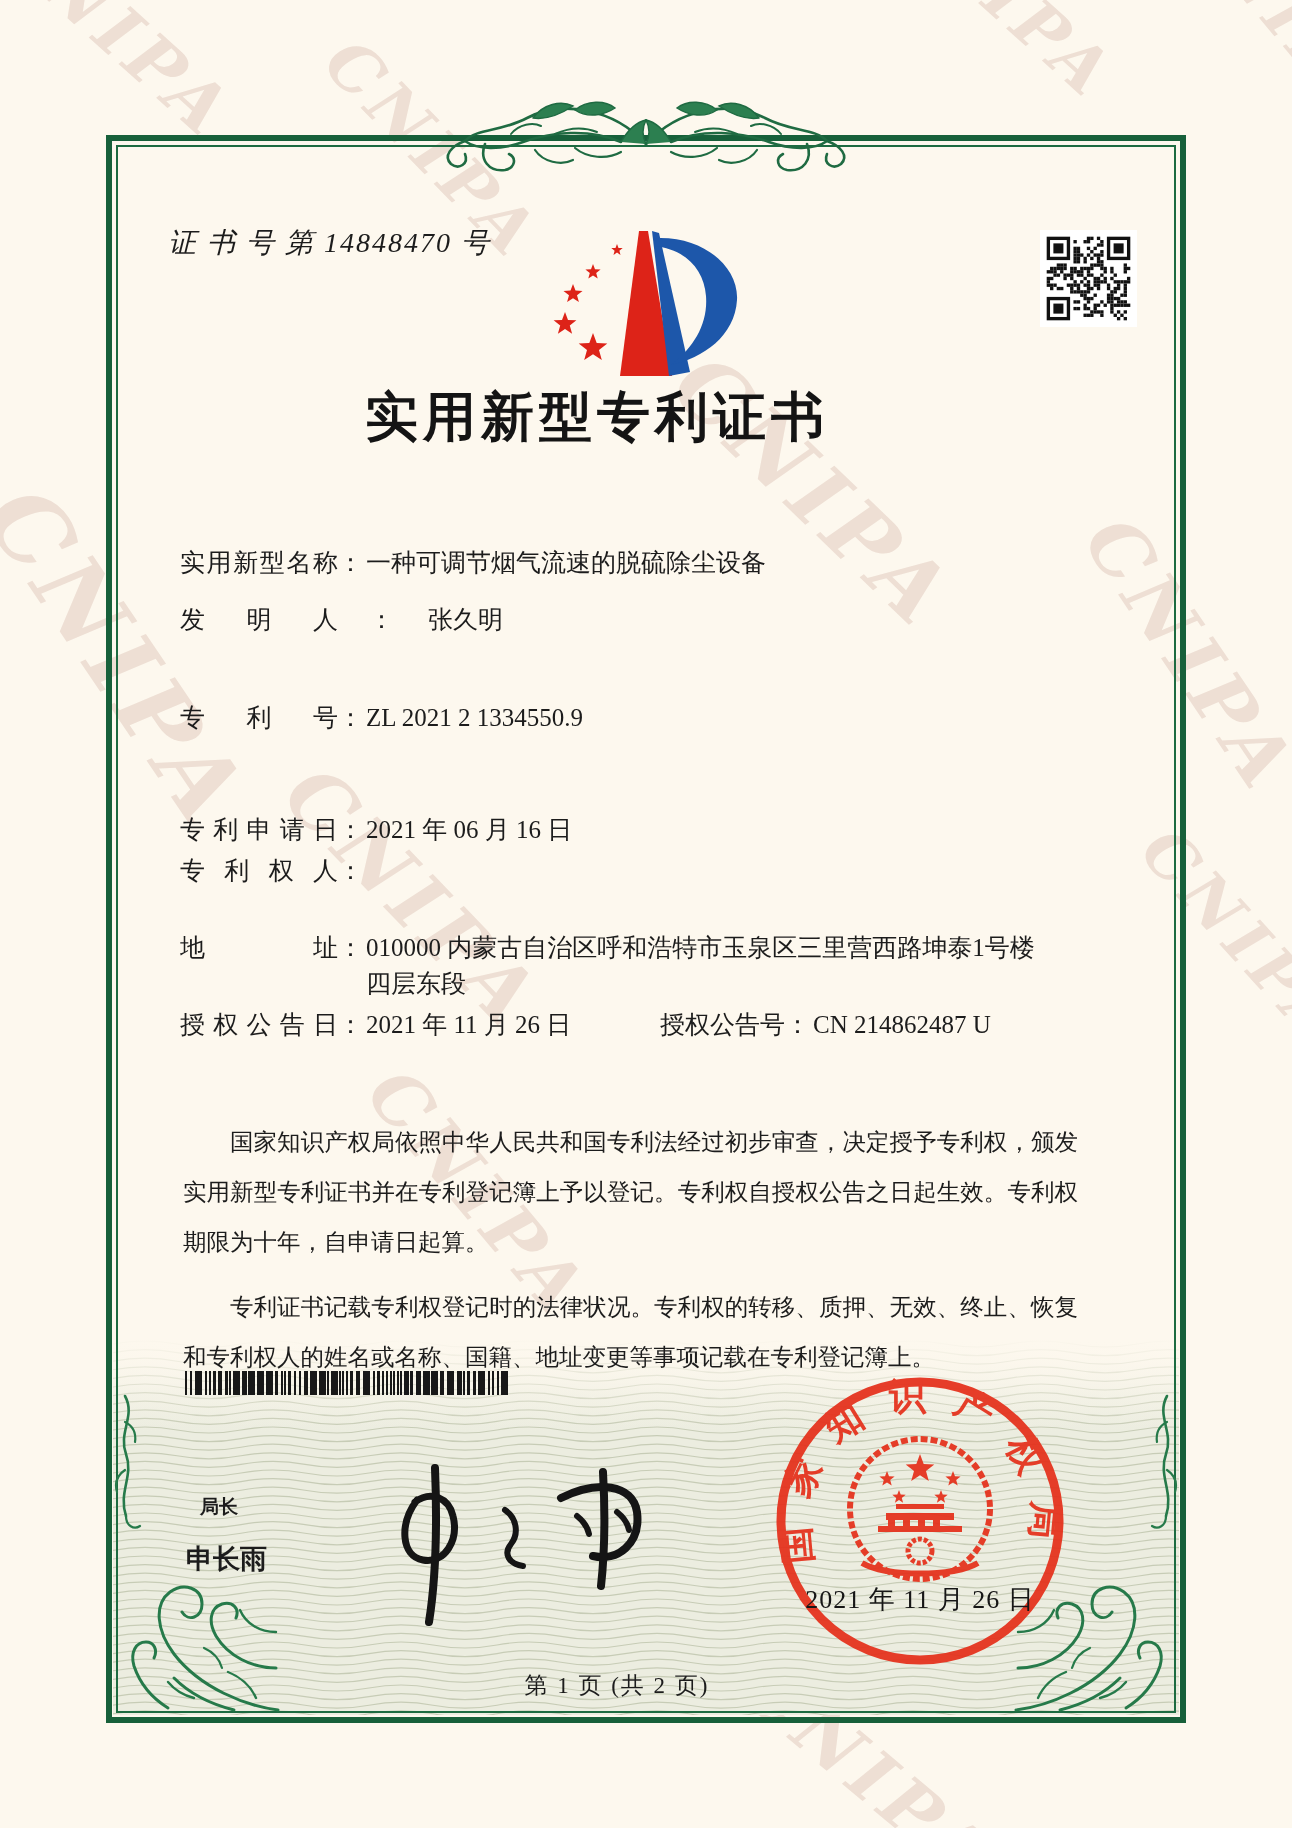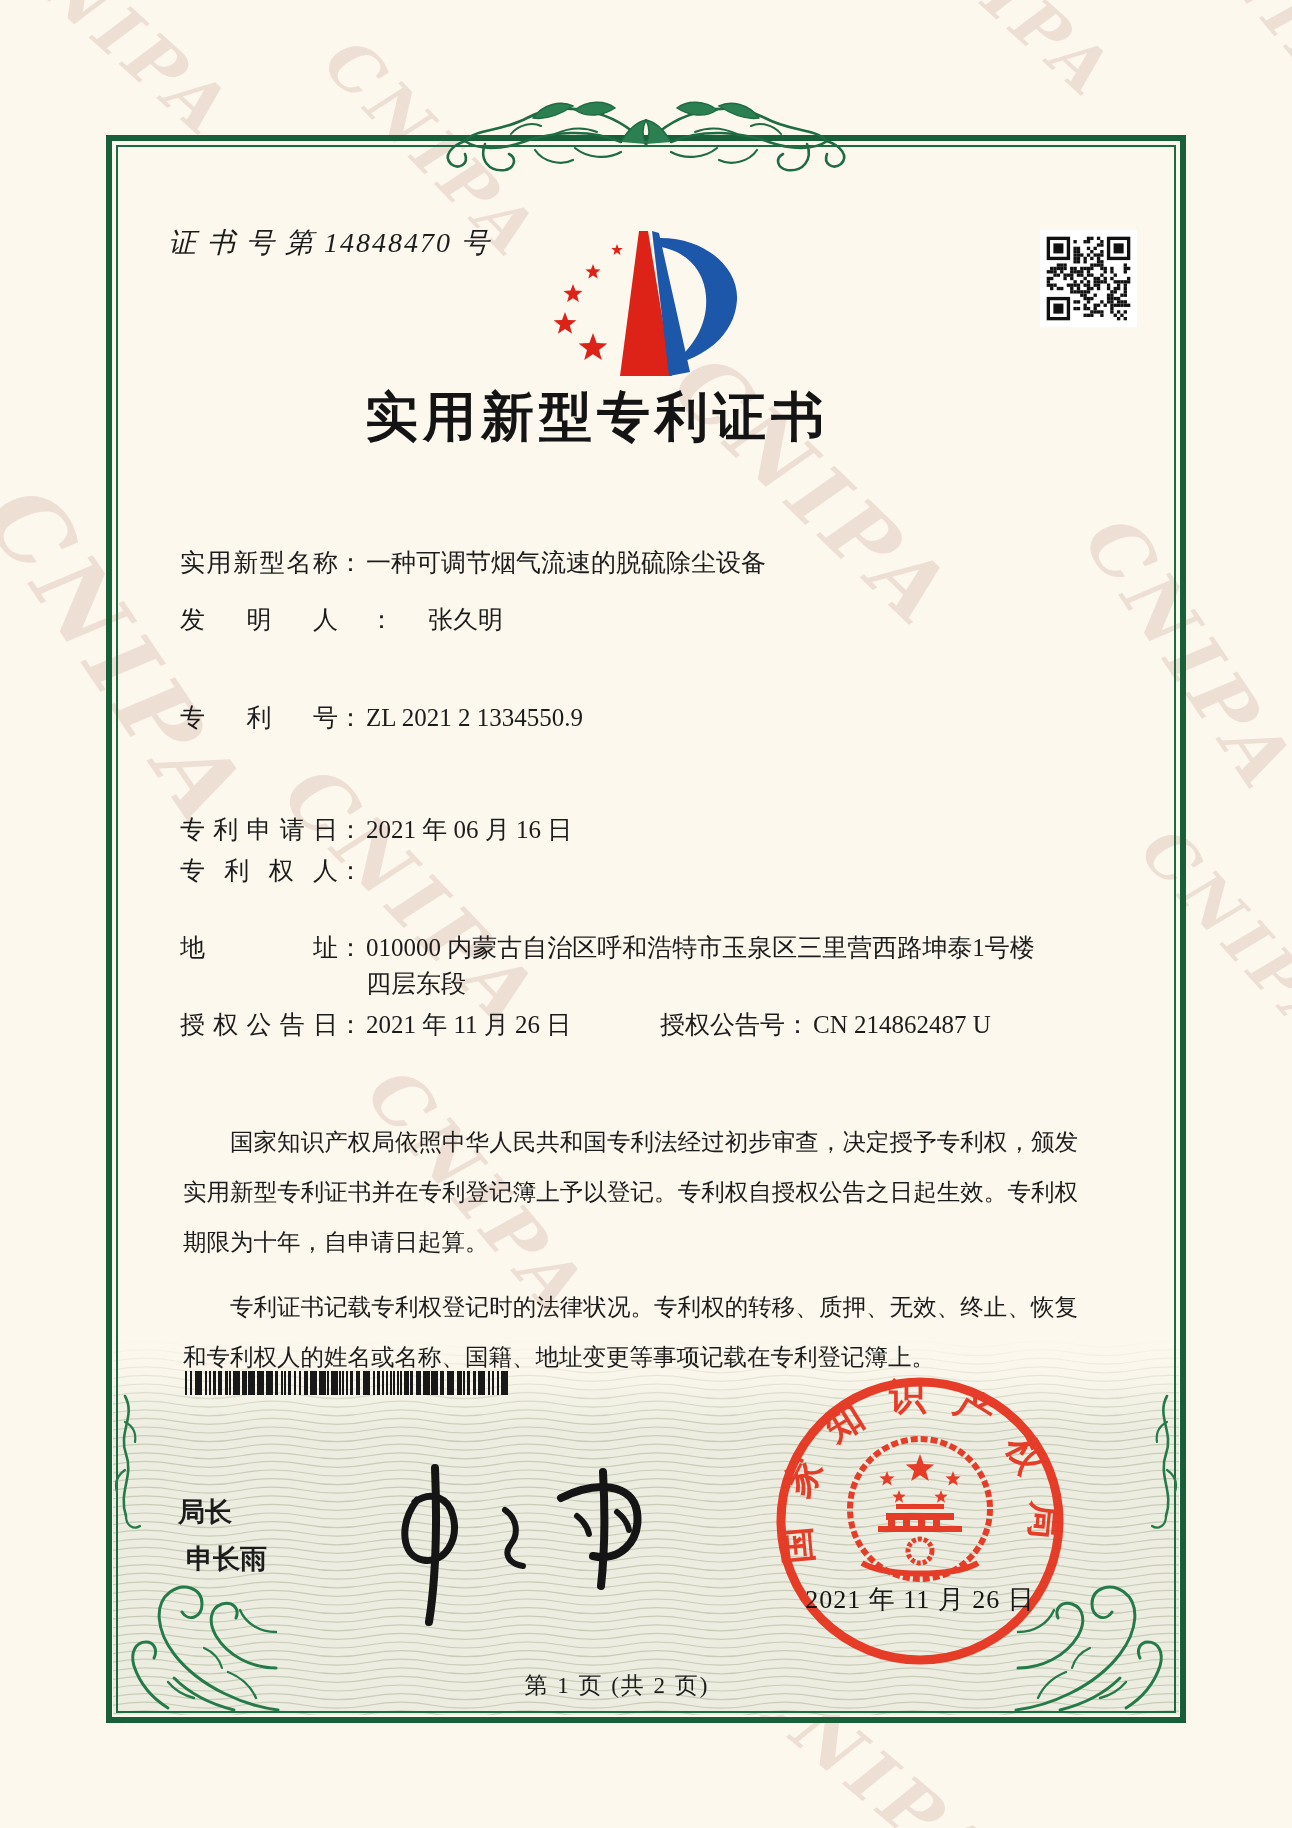--- a/index.html
+++ b/index.html
@@ -28,21 +28,21 @@
   .flabel{width:158px;flex:none;text-align:justify;text-align-last:justify;}
   .fcolon{flex:none;width:28px;}
   .fvalue{flex:none;max-width:700px;}
   .addr .fvalue{width:672px;}
   #body-text{left:168px;top:1102px;width:925px;font-size:23.5px;line-height:50px;
              text-align:justify;z-index:3;}
   #body-text p{margin:15px;text-indent:47px;}
   #barcode{left:185px;top:1371px;width:330px;height:24px;font-size:0;z-index:3;}
   #barcode i{display:inline-block;height:100%;background:#181818;}
   .sans{font-family:"Liberation Sans","DejaVu Sans",sans-serif;font-weight:700;}
-  #commissioner-title{left:178px;top:1494px;font-size:27px;}
+  #commissioner-title{left:200px;top:1494px;font-size:19px;}
   #commissioner-name{left:186px;top:1541px;font-size:27px;}
   #seal-svg{left:770px;top:1371px;z-index:4;opacity:.93;}
   #seal-date{left:788px;top:1582px;width:264px;text-align:center;font-size:26px;
              letter-spacing:1px;color:#161616;z-index:5;}
   #page-no{left:467px;top:1670px;width:300px;text-align:center;font-size:23px;letter-spacing:2px;}
   #note-box{left:505px;top:1738px;width:234px;height:50px;background:#fffef7;z-index:3;
             display:flex;align-items:center;justify-content:center;font-size:26px;letter-spacing:3px;}
   svg{display:block;}
 </style>
 </head>

